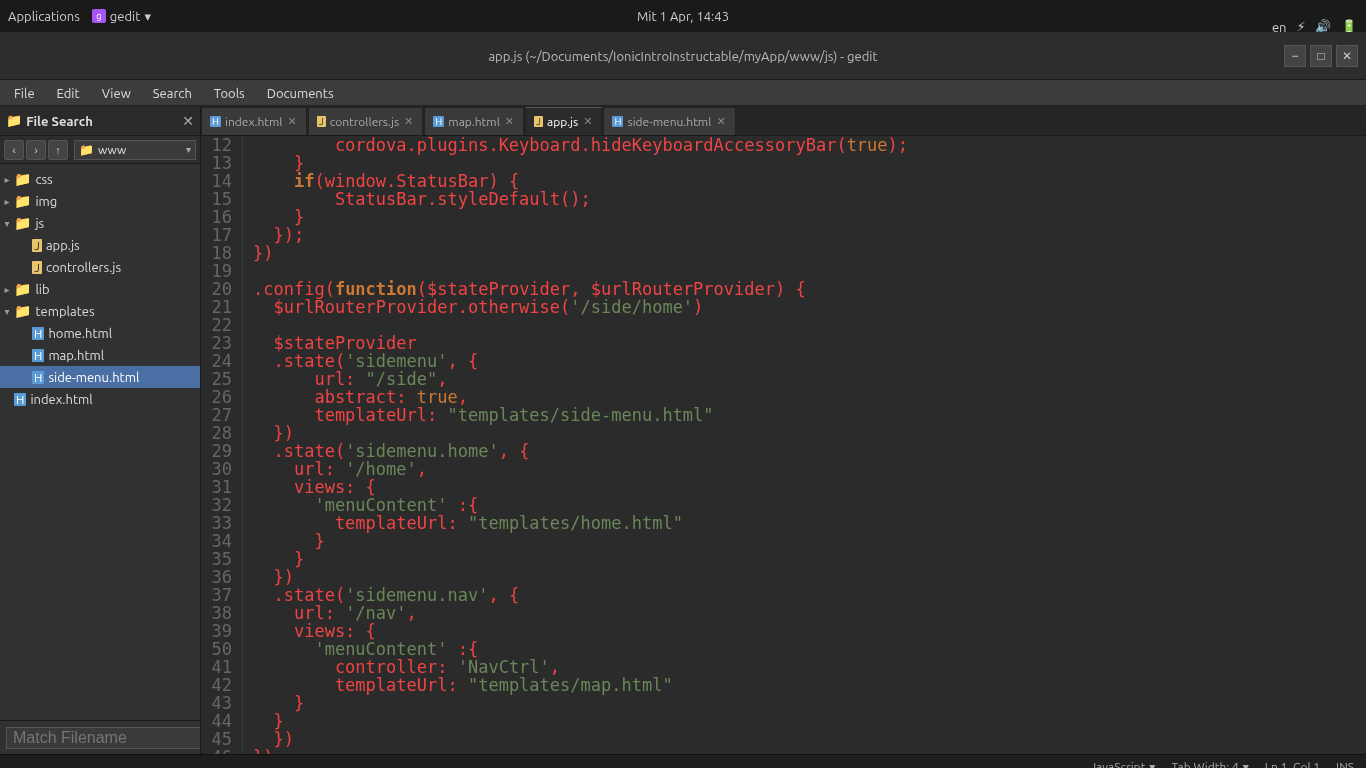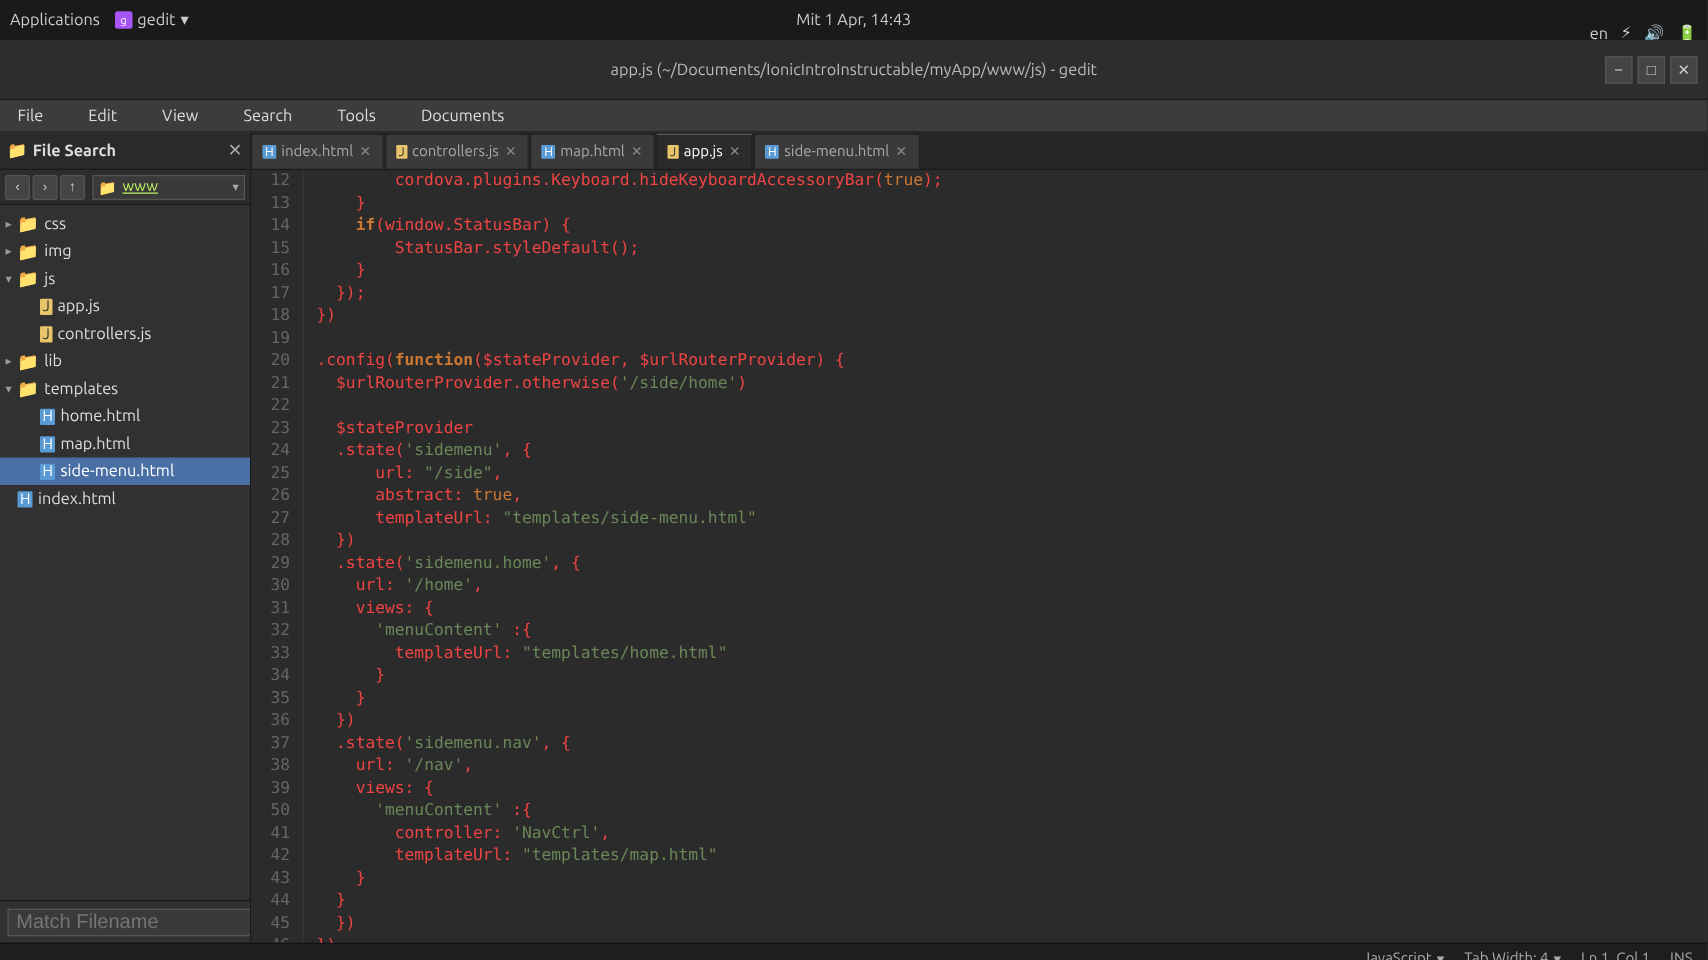--- a/index.html
+++ b/index.html
@@ -47,21 +47,21 @@
       display: flex; align-items: center; justify-content: center;
     }
 
     
     .menu-bar {
       background: #3c3c3c;
       height: 26px;
       display: flex;
       align-items: center;
       padding: 0 4px;
-      gap: 16px;
+      gap: 2px;
       border-bottom: 1px solid #222;
     }
     .menu-item {
       padding: 2px 10px;
       color: #ddd;
       font-size: 13px;
       cursor: pointer;
       border-radius: 3px;
     }
 
@@ -207,21 +207,21 @@
       cursor: pointer;
       padding: 0 1px;
     }
 
     
     .code-editor {
       flex: 1;
       display: flex;
       overflow: hidden;
       font-family: 'DejaVu Sans Mono', 'Courier New', monospace;
-      font-size: 13px;
+      font-size: 17px;
       line-height: 18px;
       background: #2b2b2b;
     }
     .line-numbers {
       background: #2b2b2b;
       color: #666;
       padding: 0 10px 0 6px;
       text-align: right;
       user-select: none;
       border-right: 1px solid #3a3a3a;
@@ -323,21 +323,21 @@
         <span class="sidebar-title">File Search</span>
       </div>
       <span class="sidebar-close">✕</span>
     </div>
     <div class="sidebar-nav">
       <button class="nav-btn">‹</button>
       <button class="nav-btn">›</button>
       <button class="nav-btn">↑</button>
       <div style="display:flex; align-items:center; flex:1; margin-left:4px; background:#3a3a3a; border:1px solid #555; height:20px; padding:0 4px;">
         <span style="margin-right:4px; font-size:12px; color:#aaa;">📁</span>
-        <span style="font-size:12px; color:#bef264; flex:1;text-decoration:underline;">www</span>
+        <span style="font-size:12px; color:#e5e5e5; flex:1;">www</span>
         <span style="font-size:10px; color:#aaa;">▾</span>
       </div>
     </div>
     <div class="sidebar-tree" id="sidebar-tree">
         <div class="tree-item">
           <span class="expand-arrow">▸</span>
           <span class="tree-icon folder-icon">📁</span>
           <span>css</span>
         </div>
         <div class="tree-item">

